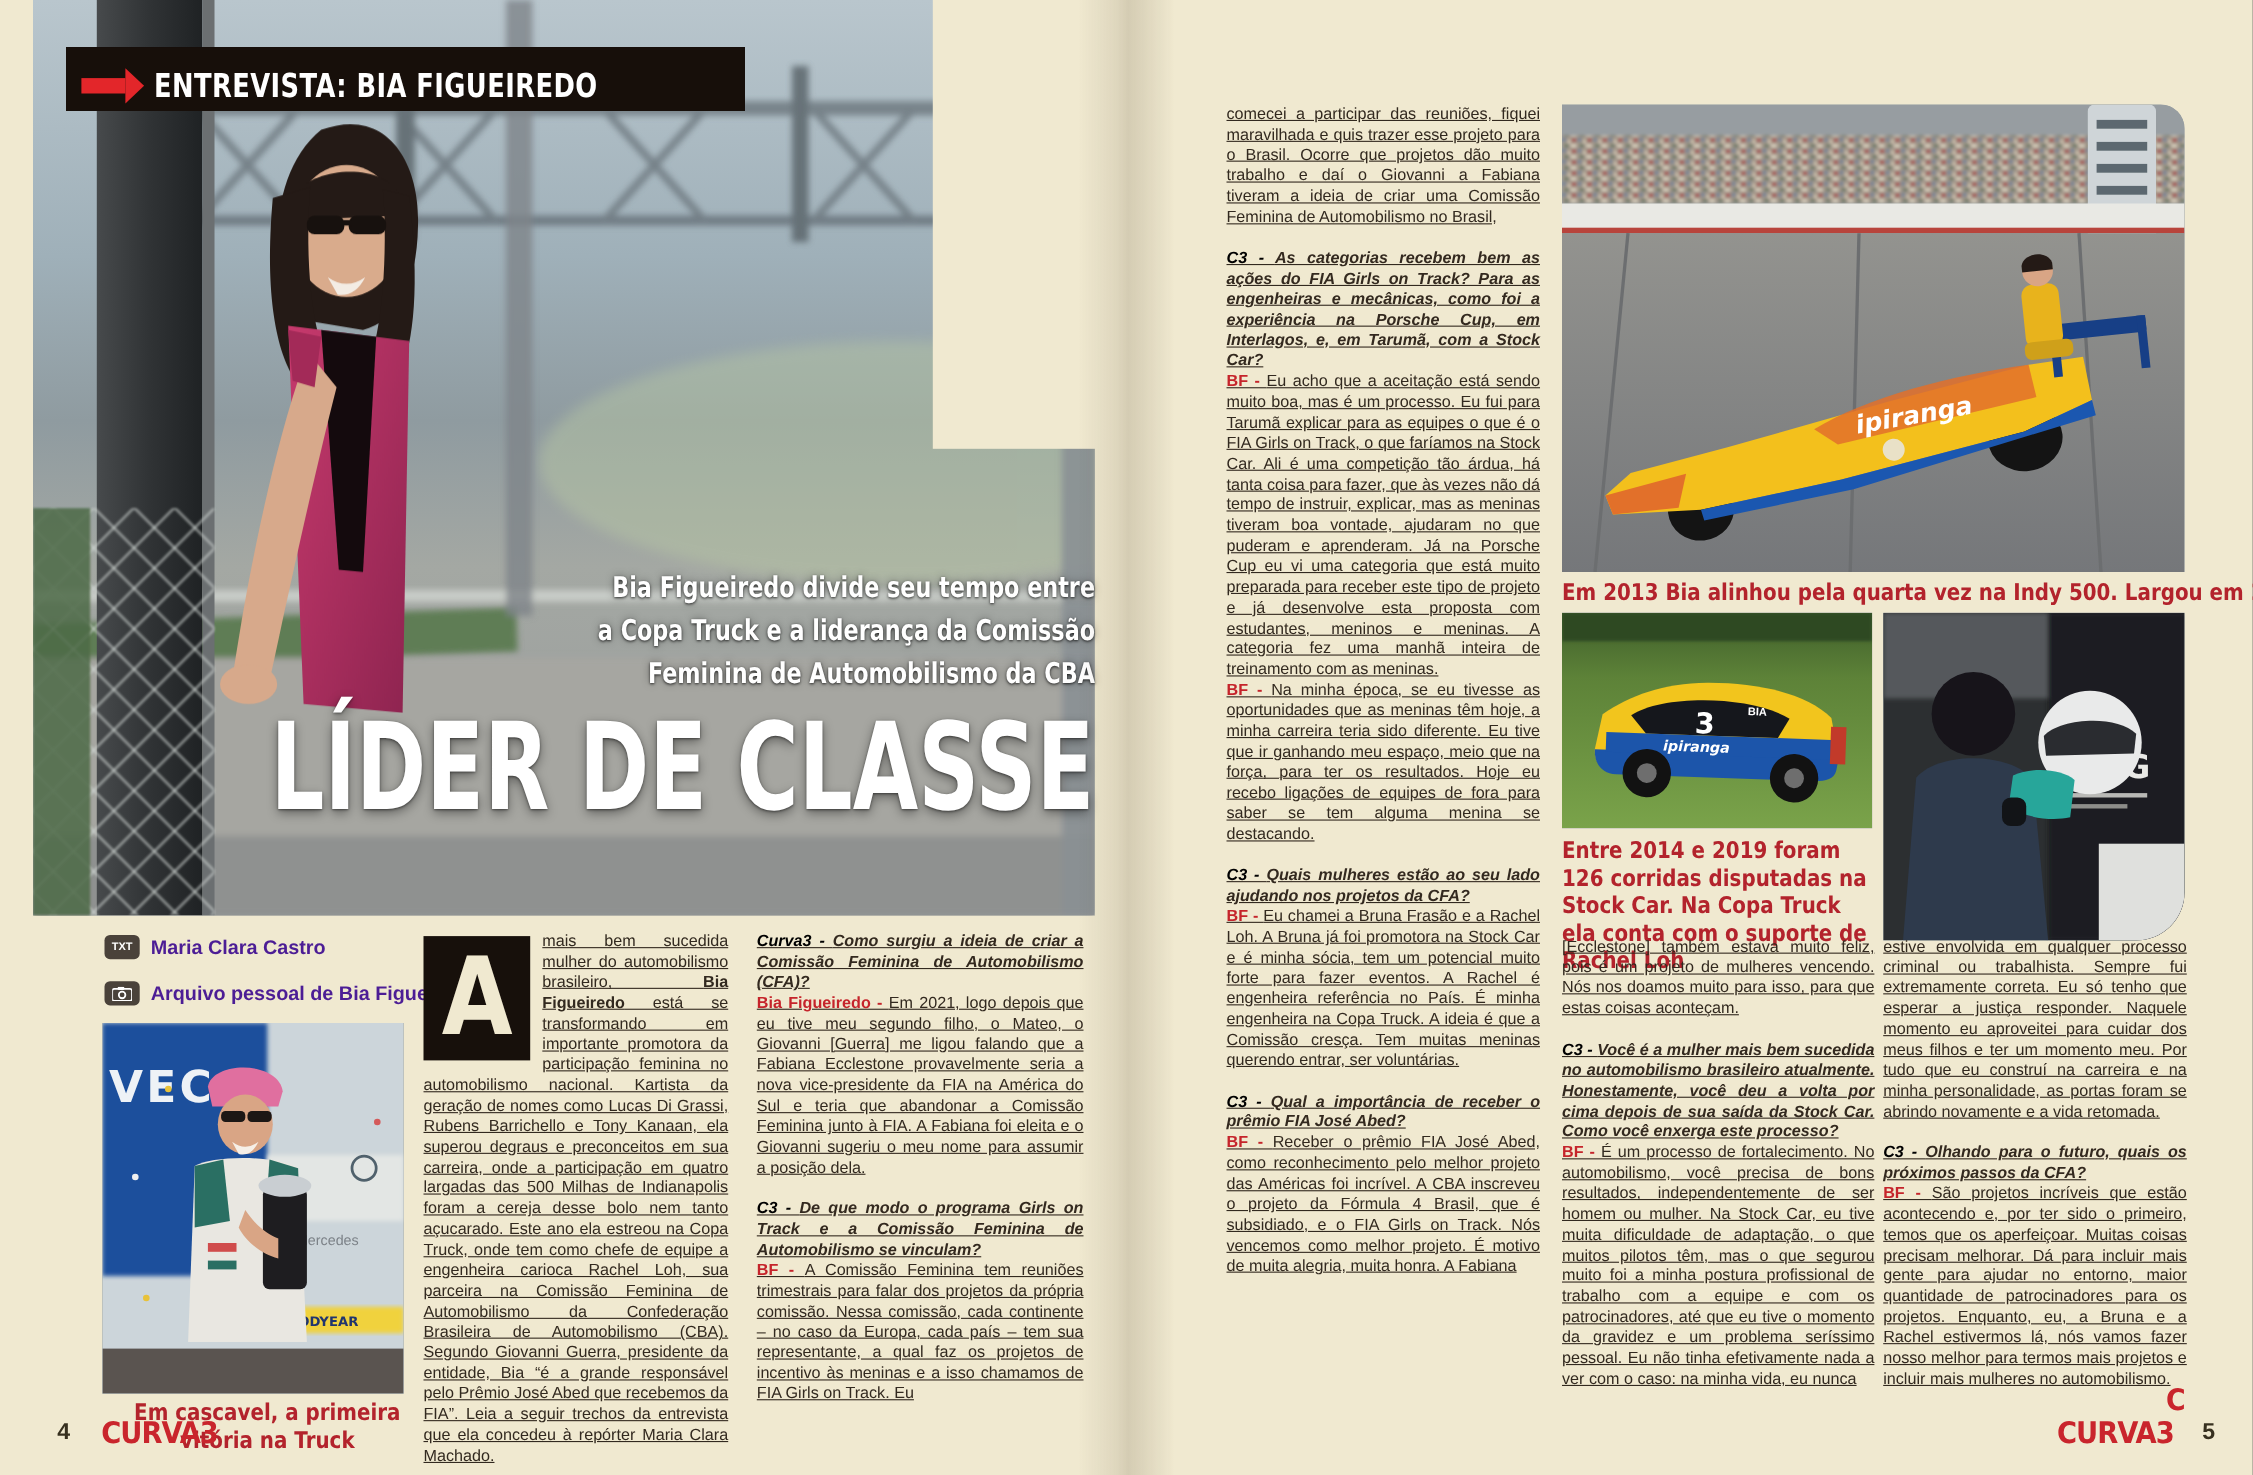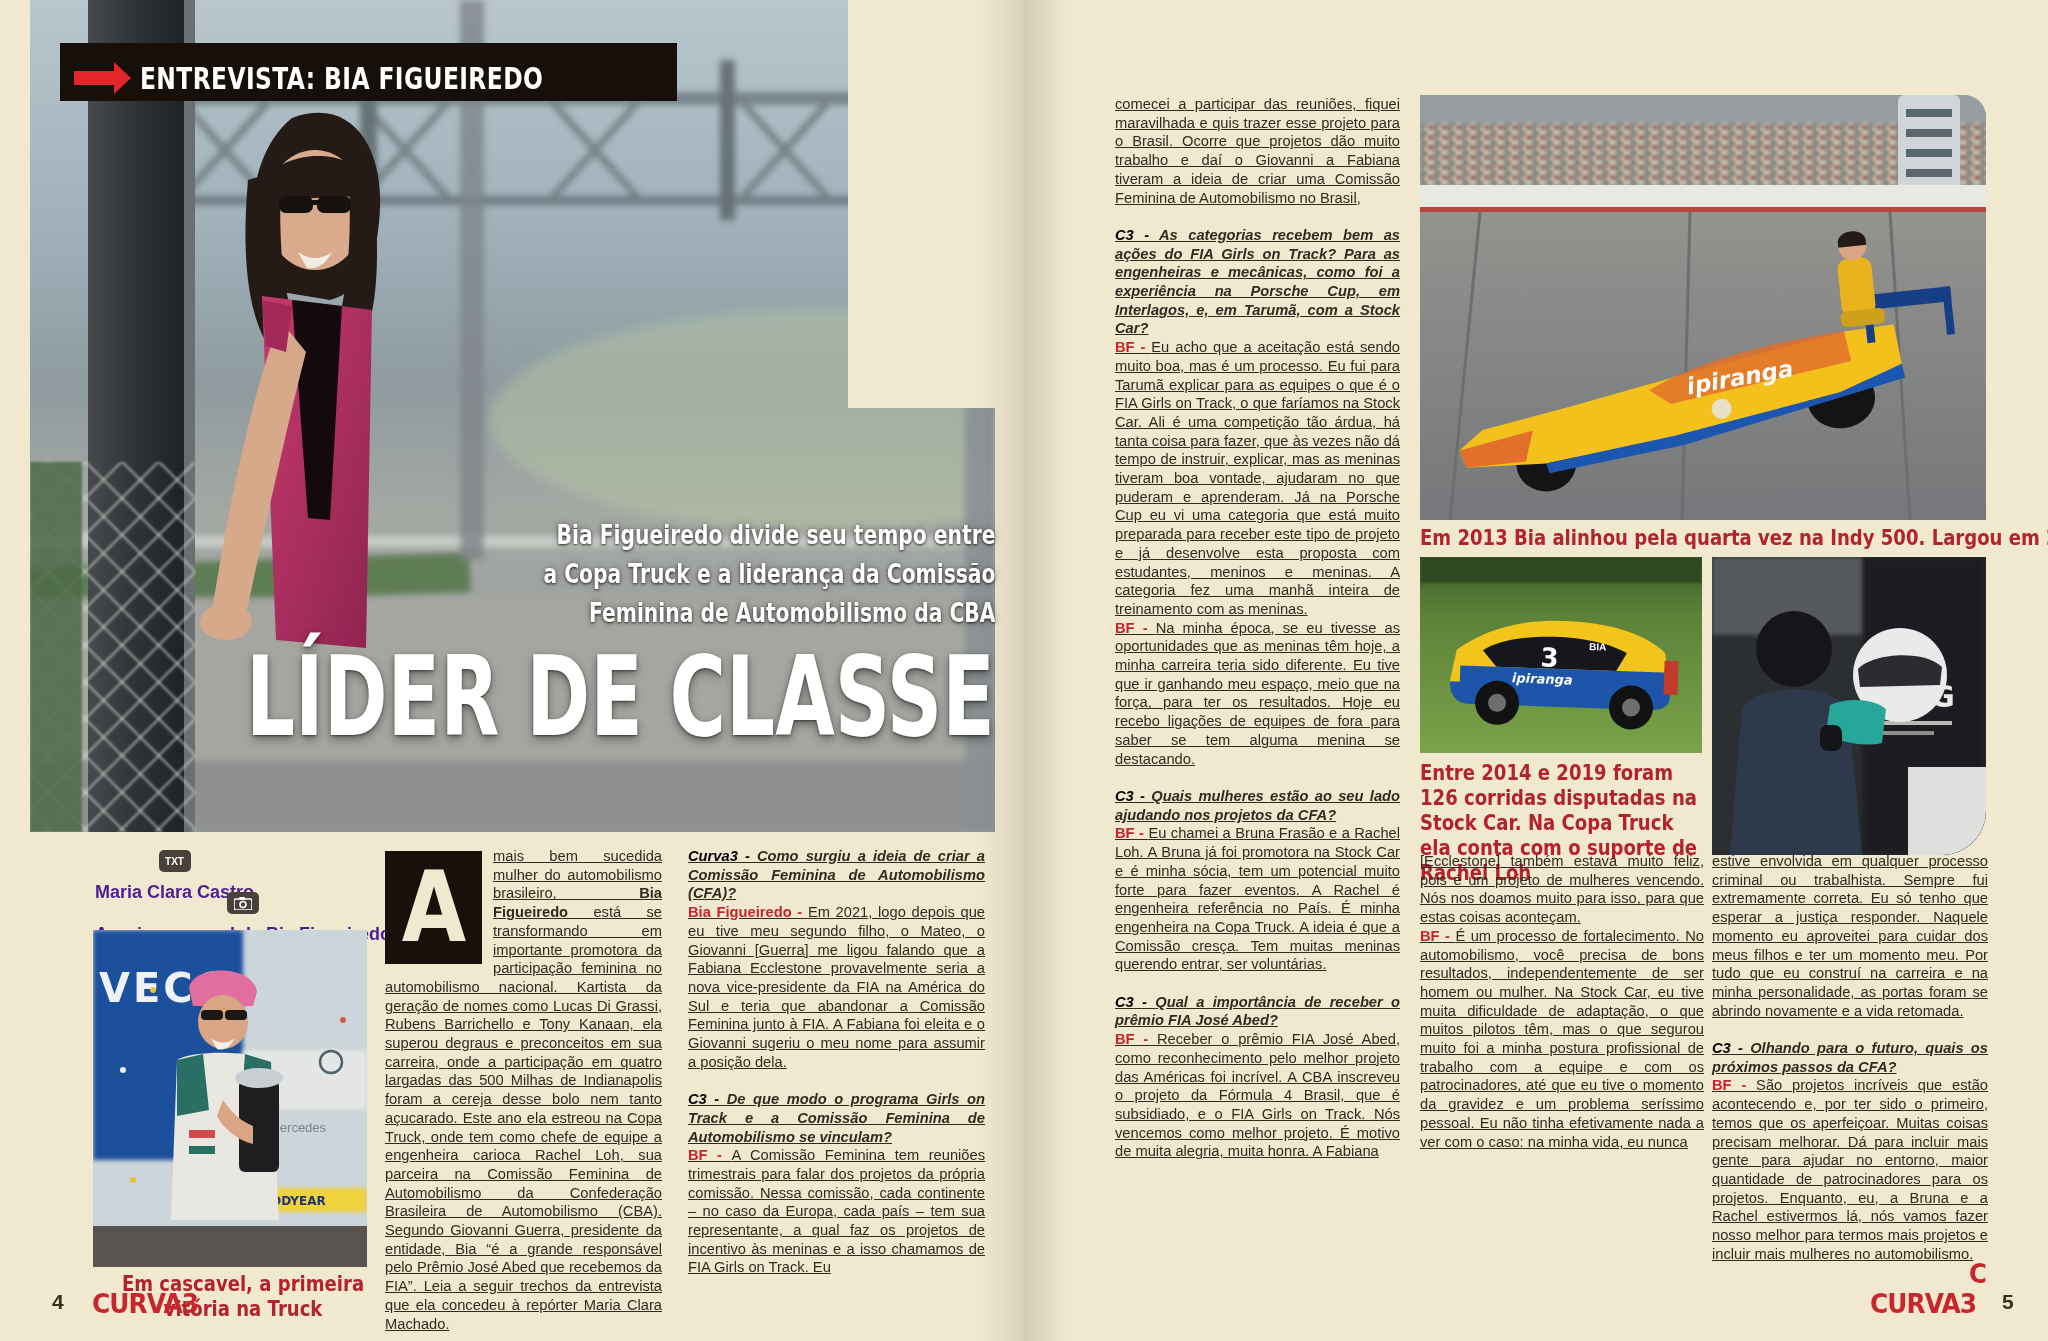--- a/index.html
+++ b/index.html
@@ -31,21 +31,21 @@
   .standfirst{position:absolute;right:29px;top:516px;text-align:right;color:#fff;
           font-family:"DejaVu Sans",sans-serif;font-weight:bold;font-size:26px;line-height:39px;
           transform:scaleX(.78);transform-origin:100% 0;white-space:nowrap;
           text-shadow:0 1px 3px rgba(0,0,0,.75),0 0 9px rgba(0,0,0,.35);}
   .main-title{position:absolute;right:29px;top:640px;color:#fff;font-family:"DejaVu Sans",sans-serif;
           font-weight:bold;font-size:110px;line-height:1.05;white-space:nowrap;
           transform:scaleX(.70);transform-origin:100% 0;letter-spacing:0px;
           text-shadow:0 4px 12px rgba(0,0,0,.4),0 1px 3px rgba(0,0,0,.5);}
 
   
-  .byline-row{position:absolute;left:95px;display:flex;align-items:center;gap:10px;flex-direction:column;}
+  .byline-row{position:absolute;left:95px;display:flex;align-items:center;gap:10px;}
   .badge{width:32px;height:22px;background:#4a423a;border-radius:5px;color:#fff;display:flex;
          align-items:center;justify-content:center;font-size:10px;font-weight:bold;flex:0 0 auto;}
   .byline-name{font-size:18px;font-weight:bold;color:#4c1d95;}
 
   
   .photo-caption{position:absolute;color:#b3232c;font-family:"DejaVu Sans",sans-serif;font-weight:bold;
           font-size:21px;line-height:25px;transform:scaleX(.86);transform-origin:0 0;}
   #caption-victory{left:83px;top:1272px;width:320px;text-align:center;transform-origin:50% 0;}
   #caption-indy{left:396px;top:526px;width:660px;white-space:nowrap;}
   #caption-stock{left:396px;top:761px;width:335px;}
@@ -367,20 +367,21 @@
           <rect x="196" y="210" width="78" height="88" fill="#dfe0dd"></rect>
           <path d="M118 148 C136 140 162 142 174 152 L170 186 C152 190 128 186 114 176 Z" fill="#27a69a"></path>
           <rect x="108" y="168" width="22" height="26" rx="8" fill="#121417"></rect>
         </g>
       </svg>
     </div>
     <div class="photo-caption" id="caption-stock">Entre 2014 e 2019 foram 126 corridas disputadas na Stock Car. Na Copa Truck ela conta com o suporte de Rachel Loh</div>
 
     <div class="col" id="col-r2">
         <p class="blk blk-p">[Ecclestone] também estava muito feliz, pois é um projeto de mulheres vencendo. Nós nos doamos muito para isso, para que estas coisas aconteçam.</p>
+        <p class="blk blk-q"><span class="lead">C3 - </span>Você é a mulher mais bem sucedida no automobilismo brasileiro atualmente. Honestamente, você deu a volta por cima depois de sua saída da Stock Car. Como você enxerga este processo?</p>
         <p class="blk blk-a"><span class="lead">BF - </span>É um processo de fortalecimento. No automobilismo, você precisa de bons resultados, independentemente de ser homem ou mulher. Na Stock Car, eu tive muita dificuldade de adaptação, o que muitos pilotos têm, mas o que segurou muito foi a minha postura profissional de trabalho com a equipe e com os patrocinadores, até que eu tive o momento da gravidez e um problema seríssimo pessoal. Eu não tinha efetivamente nada a ver com o caso: na minha vida, eu nunca</p>
       </div>
     <div class="col" id="col-r3">
         <p class="blk blk-p">estive envolvida em qualquer processo criminal ou trabalhista. Sempre fui extremamente correta. Eu só tenho que esperar a justiça responder. Naquele momento eu aproveitei para cuidar dos meus filhos e ter um momento meu. Por tudo que eu construí na carreira e na minha personalidade, as portas foram se abrindo novamente e a vida retomada.</p>
         <p class="blk blk-q"><span class="lead">C3 - </span>Olhando para o futuro, quais os próximos passos da CFA?</p>
         <p class="blk blk-a"><span class="lead">BF - </span>São projetos incríveis que estão acontecendo e, por ter sido o primeiro, temos que os aperfeiçoar. Muitas coisas precisam melhorar. Dá para incluir mais gente para ajudar no entorno, maior quantidade de patrocinadores para os projetos. Enquanto, eu, a Bruna e a Rachel estivermos lá, nós vamos fazer nosso melhor para termos mais projetos e incluir mais mulheres no automobilismo.<span class="endmark">C</span></p>
       </div>
 
     <div class="logo" id="logo-right">CURVA3</div>
     <div class="page-num" id="pn-right">5</div>

